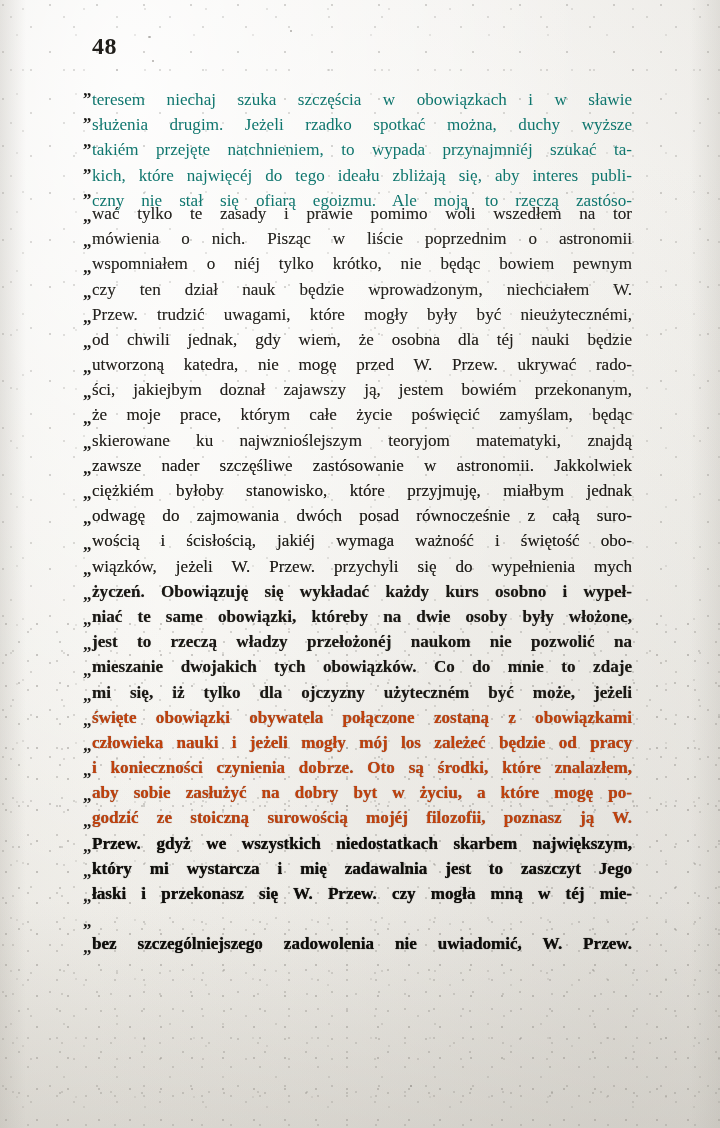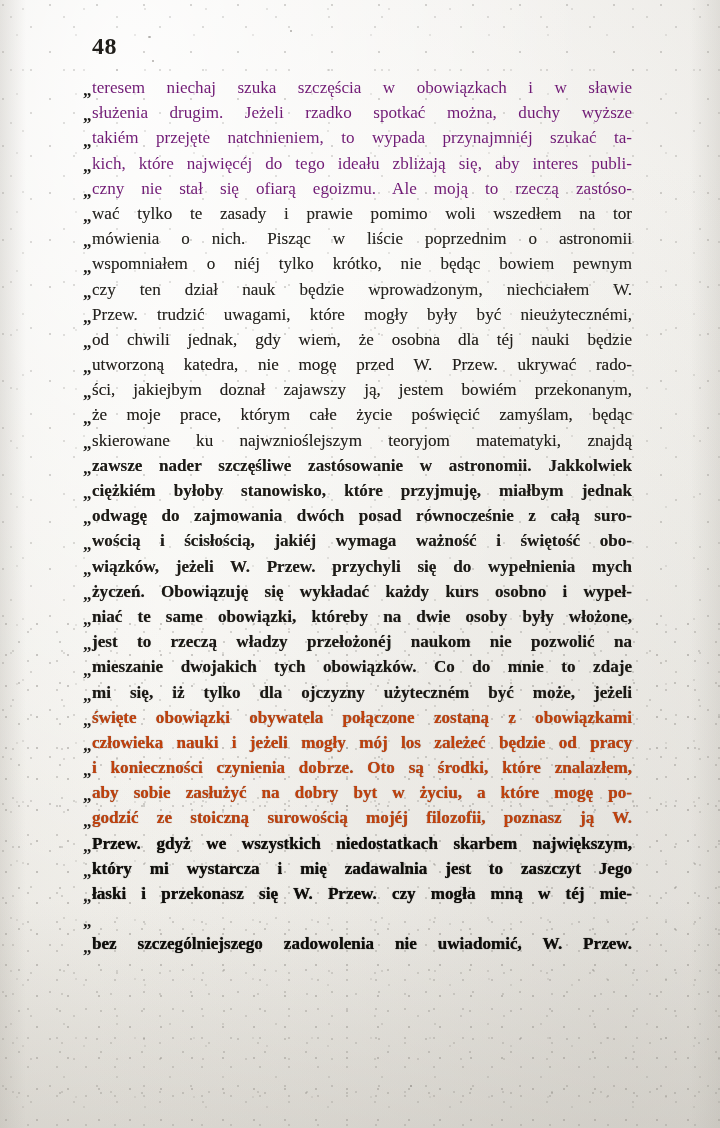--- a/index.html
+++ b/index.html
@@ -125,24 +125,24 @@
 
   .txt {
     display: block;
     width: 100%;
     text-align: justify;
     text-align-last: justify;
     word-spacing: 0.2px;
   }
 
   
-  .tone0 { color: #701a75; text-shadow: none; }
+  .tone0 { color: #0f766e; text-shadow: none; margin-top: 12px; }
   .tone1 { color: #262420; text-shadow: 0 0 0.35px rgba(30,28,24,0.35); }
   .tone2 { color: #221f1b; text-shadow: 0 0 0.5px rgba(28,26,22,0.45); }
-  .tone3 { color: #1e1c18; font-weight: 700; text-shadow: 0 0 0.6px rgba(25,23,19,0.55); }
+  .tone3 { color: #1e1c18; font-weight: 400; text-shadow: 0 0 0.6px rgba(25,23,19,0.55); }
   .tone4 { color: #1a1814; font-weight: 600; text-shadow: 0 0 0.7px rgba(22,20,17,0.6); }
   .tone5 { color: #c2410c; font-weight: 700; text-shadow: 0 0 0.85px rgba(18,17,14,0.65); }
   .tone6 { color: #100f0c; font-weight: 700; text-shadow: 0 0 1px rgba(16,15,12,0.75), 0 0.3px 0.6px rgba(16,15,12,0.5); }
 
   
   .fleck {
     position: absolute;
     background: rgba(80,76,69,0.45);
     border-radius: 50%;
     pointer-events: none;

